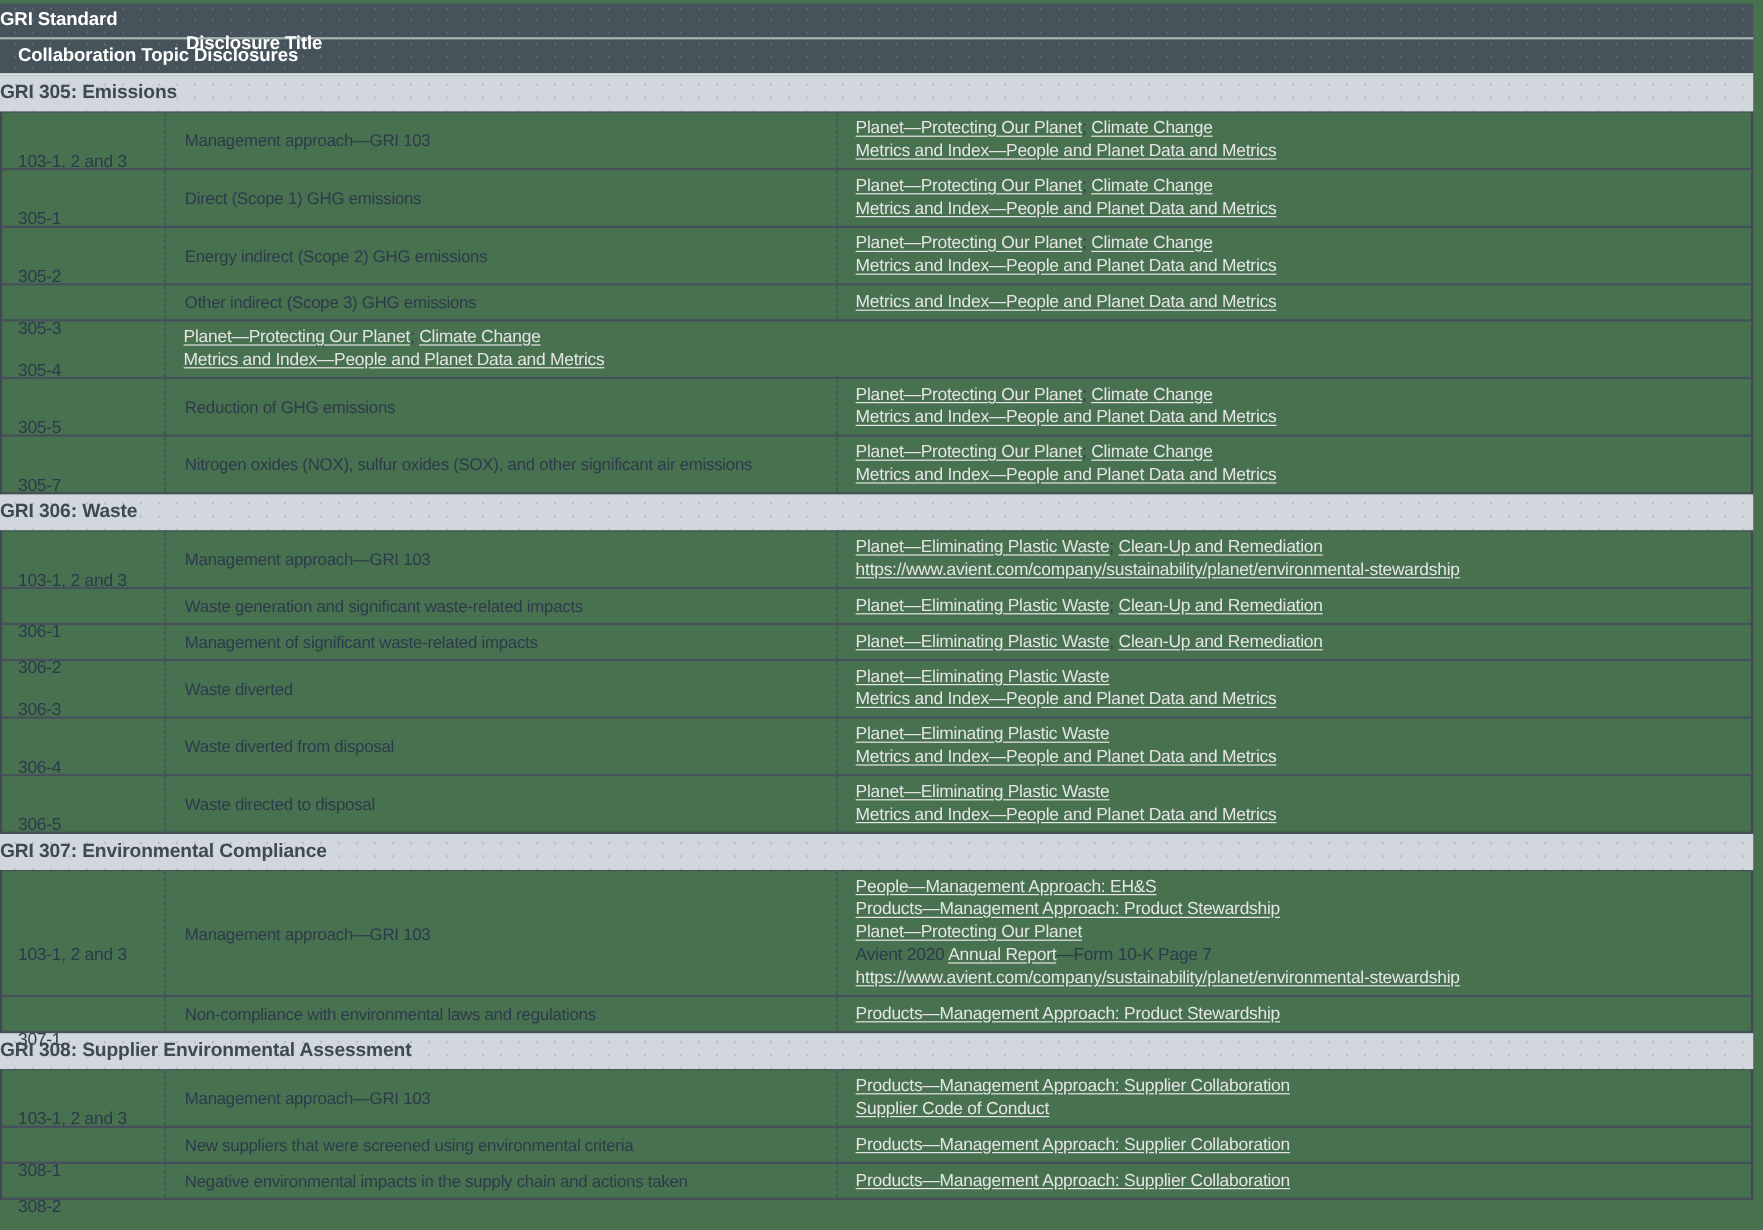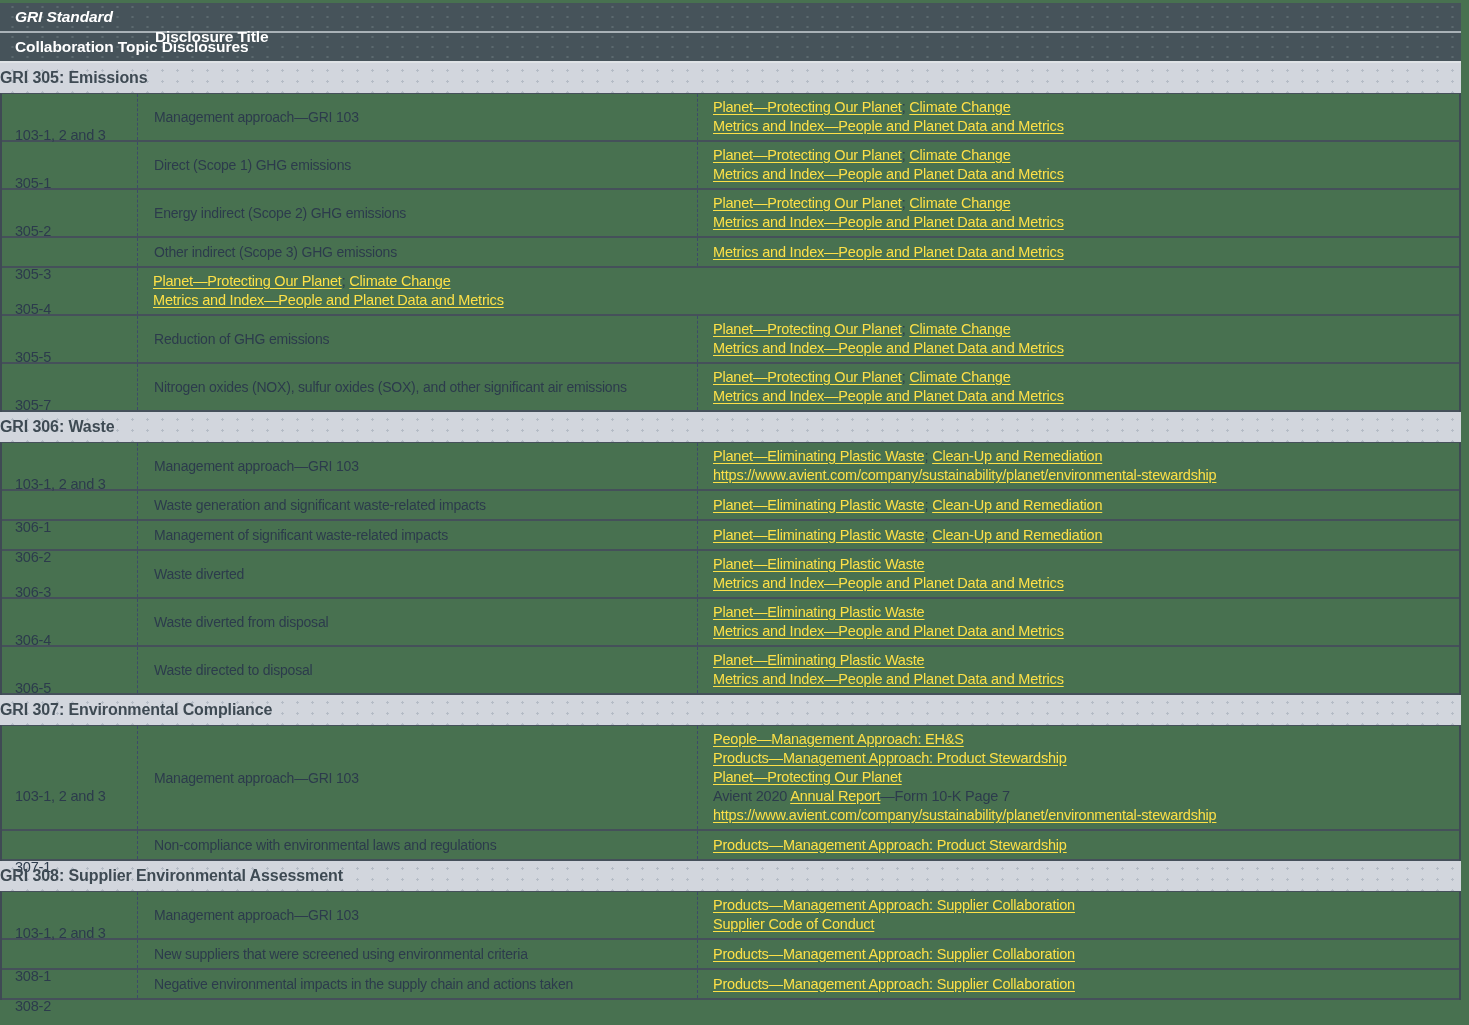--- a/index.html
+++ b/index.html
@@ -22,21 +22,21 @@
     background-position:5px 9px;
     color:#ffffff;
     display:flex;
     align-items:center;
     font-weight:bold;
     font-size:15.5px;
     letter-spacing:-0.1px;
   }
   .divider-light { height:2px; background:#a9b2b7; }
   .divider-white { height:2px; background:#dfe3e6; }
-  .thead .hc1 { width:137px; padding-left:15px;font-style:italic; }
+  .thead .hc1 { width:137px; padding-left:0; }
   .thead .hc2 { width:560px; padding-left:18px;margin-top:40px; }
   .thead .hc3 { flex:1; padding-left:21px; }
   .banner-label { padding-left:15px; }
   
   .group-band {
     height:30px;
     background:#d2d6dd;
     background-image:radial-gradient(circle, #b5bcc6 1px, rgba(0,0,0,0) 1.3px);
     background-size:15px 11px;
     background-position:5px 24px;
@@ -64,21 +64,21 @@
     color:#2c3b4c;
   }
   .row.h1 { height:30px; }
   .row.h2 { height:48px; }
   .row.h5 { height:105px; }
   .c1 { width:135px; padding-left:13px; align-self:stretch; display:flex; align-items:center;margin-top:36px; }
   .c2 { width:560px; padding-left:16px; border-left:1px dashed #3d4a6a; align-self:stretch; display:flex; align-items:center; font-size:14px; }
   .c3 { flex:1; padding-left:15px; border-left:1px dashed #3d4a6a; align-self:stretch; display:flex; align-items:center; }
   .c3 .lines { line-height:19px; }
   a.dlink {
-    color:#fde047;
+    color:#e5e5e5;
     text-decoration:underline;
     text-underline-offset:2px;
     cursor:pointer;
   }
   .plainseg { color:#2c3b4c; text-decoration:none; }
   .footer-strip { height:40px; background:#487150; }
 </style>
 </head>
 <body>
 

